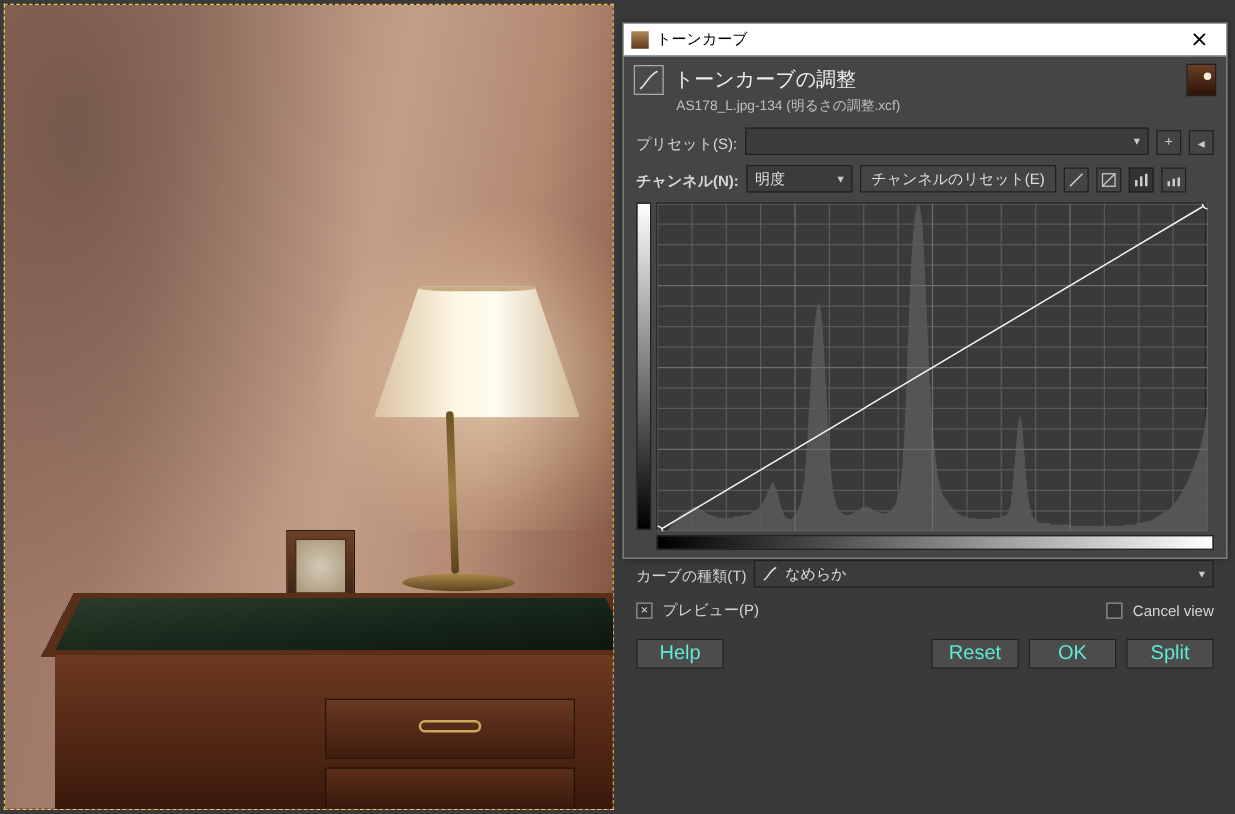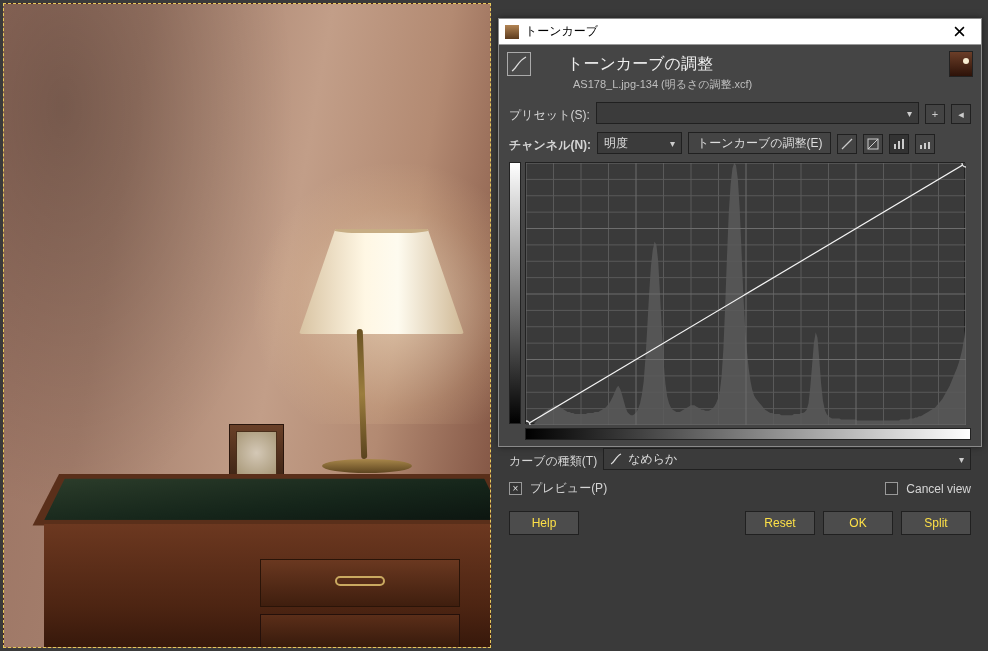--- a/index.html
+++ b/index.html
@@ -126,22 +126,22 @@
   }
 
   .header-row{
     display:flex; align-items:center; padding:6px 8px 2px 8px; gap:8px;
   }
   .curve-icon-box{
     width:24px; height:24px; border:1px solid #aaa;
     display:flex; align-items:center; justify-content:center;
     background:#4a4a4a;
   }
-  .h-title{ font-size:16px; color:#eee;margin-left:28px; }
-  .h-sub{ font-size:11px; color:#bfbfbf; padding-left:42px; margin-top:-2px; margin-bottom:6px;margin-left:32px;}
+  .h-title{ font-size:16px; color:#eee; }
+  .h-sub{ font-size:11px; color:#bfbfbf; padding-left:42px; margin-top:-2px; margin-bottom:6px;}
   .thumb{
     width:24px; height:26px; margin-left:auto;
     background: linear-gradient(#6b3e28,#2d1208);
     border:1px solid #222;
     position:relative;
   }
   .thumb::after{content:"";position:absolute;right:3px;top:6px;width:6px;height:6px;background:#f8edd2;border-radius:50%}
 
   .row { display:flex; align-items:flex-end; gap:6px; padding:4px 10px; }
   .label { color:#d5d5d5; }
@@ -187,22 +187,22 @@
   .checkbox{
     width:13px; height:13px; border:1px solid #999; background:#333;
     display:flex; align-items:center; justify-content:center; font-size:10px; color:#ddd;
   }
   .footer-actions{
     display:flex; gap:8px; padding:8px 10px 10px 10px;
   }
   .spacer{flex:1;}
   .btn{
     min-width:70px; height:24px; background:#4c4c4c; border:1px solid #202020;
-    color:#fde047; display:flex; align-items:center; justify-content:center;
-    font-size:12px; padding:0 10px;
+    color:#5eead4; display:flex; align-items:center; justify-content:center;
+    font-size:16px; padding:0 10px;
   }
 </style>
 </head>
 <body>
 
 <div class="image-area">
   <div class="wall"></div>
   <div class="wall-shadow"></div>
   <div class="lamp-glow"></div>
   <div class="lampshade"></div>
@@ -256,21 +256,21 @@
     </div>
   </div>
 
   <div class="row channel-row">
     <span class="label" style="font-weight:bold">チャンネル(N):</span>
     <div class="select">
       <span>明度</span>
       <span class="chev">▾</span>
     </div>
     <div class="btn-reset-ch">
-      <span>トーンカーブの調整(E)</span>
+      <span>チャンネルのリセット(E)</span>
     </div>
     <div class="iconbtn">
       <svg width="12" height="12" viewBox="0 0 12 12">
           <path d="M1 11 L11 1" stroke="#ccc" stroke-width="1.3"></path>
         </svg>
     </div>
     <div class="iconbtn">
       <svg width="12" height="12" viewBox="0 0 12 12">
           <rect x="1" y="1" width="10" height="10" fill="none" stroke="#ccc"></rect>
           <path d="M1 11 L11 1" stroke="#ccc"></path>

